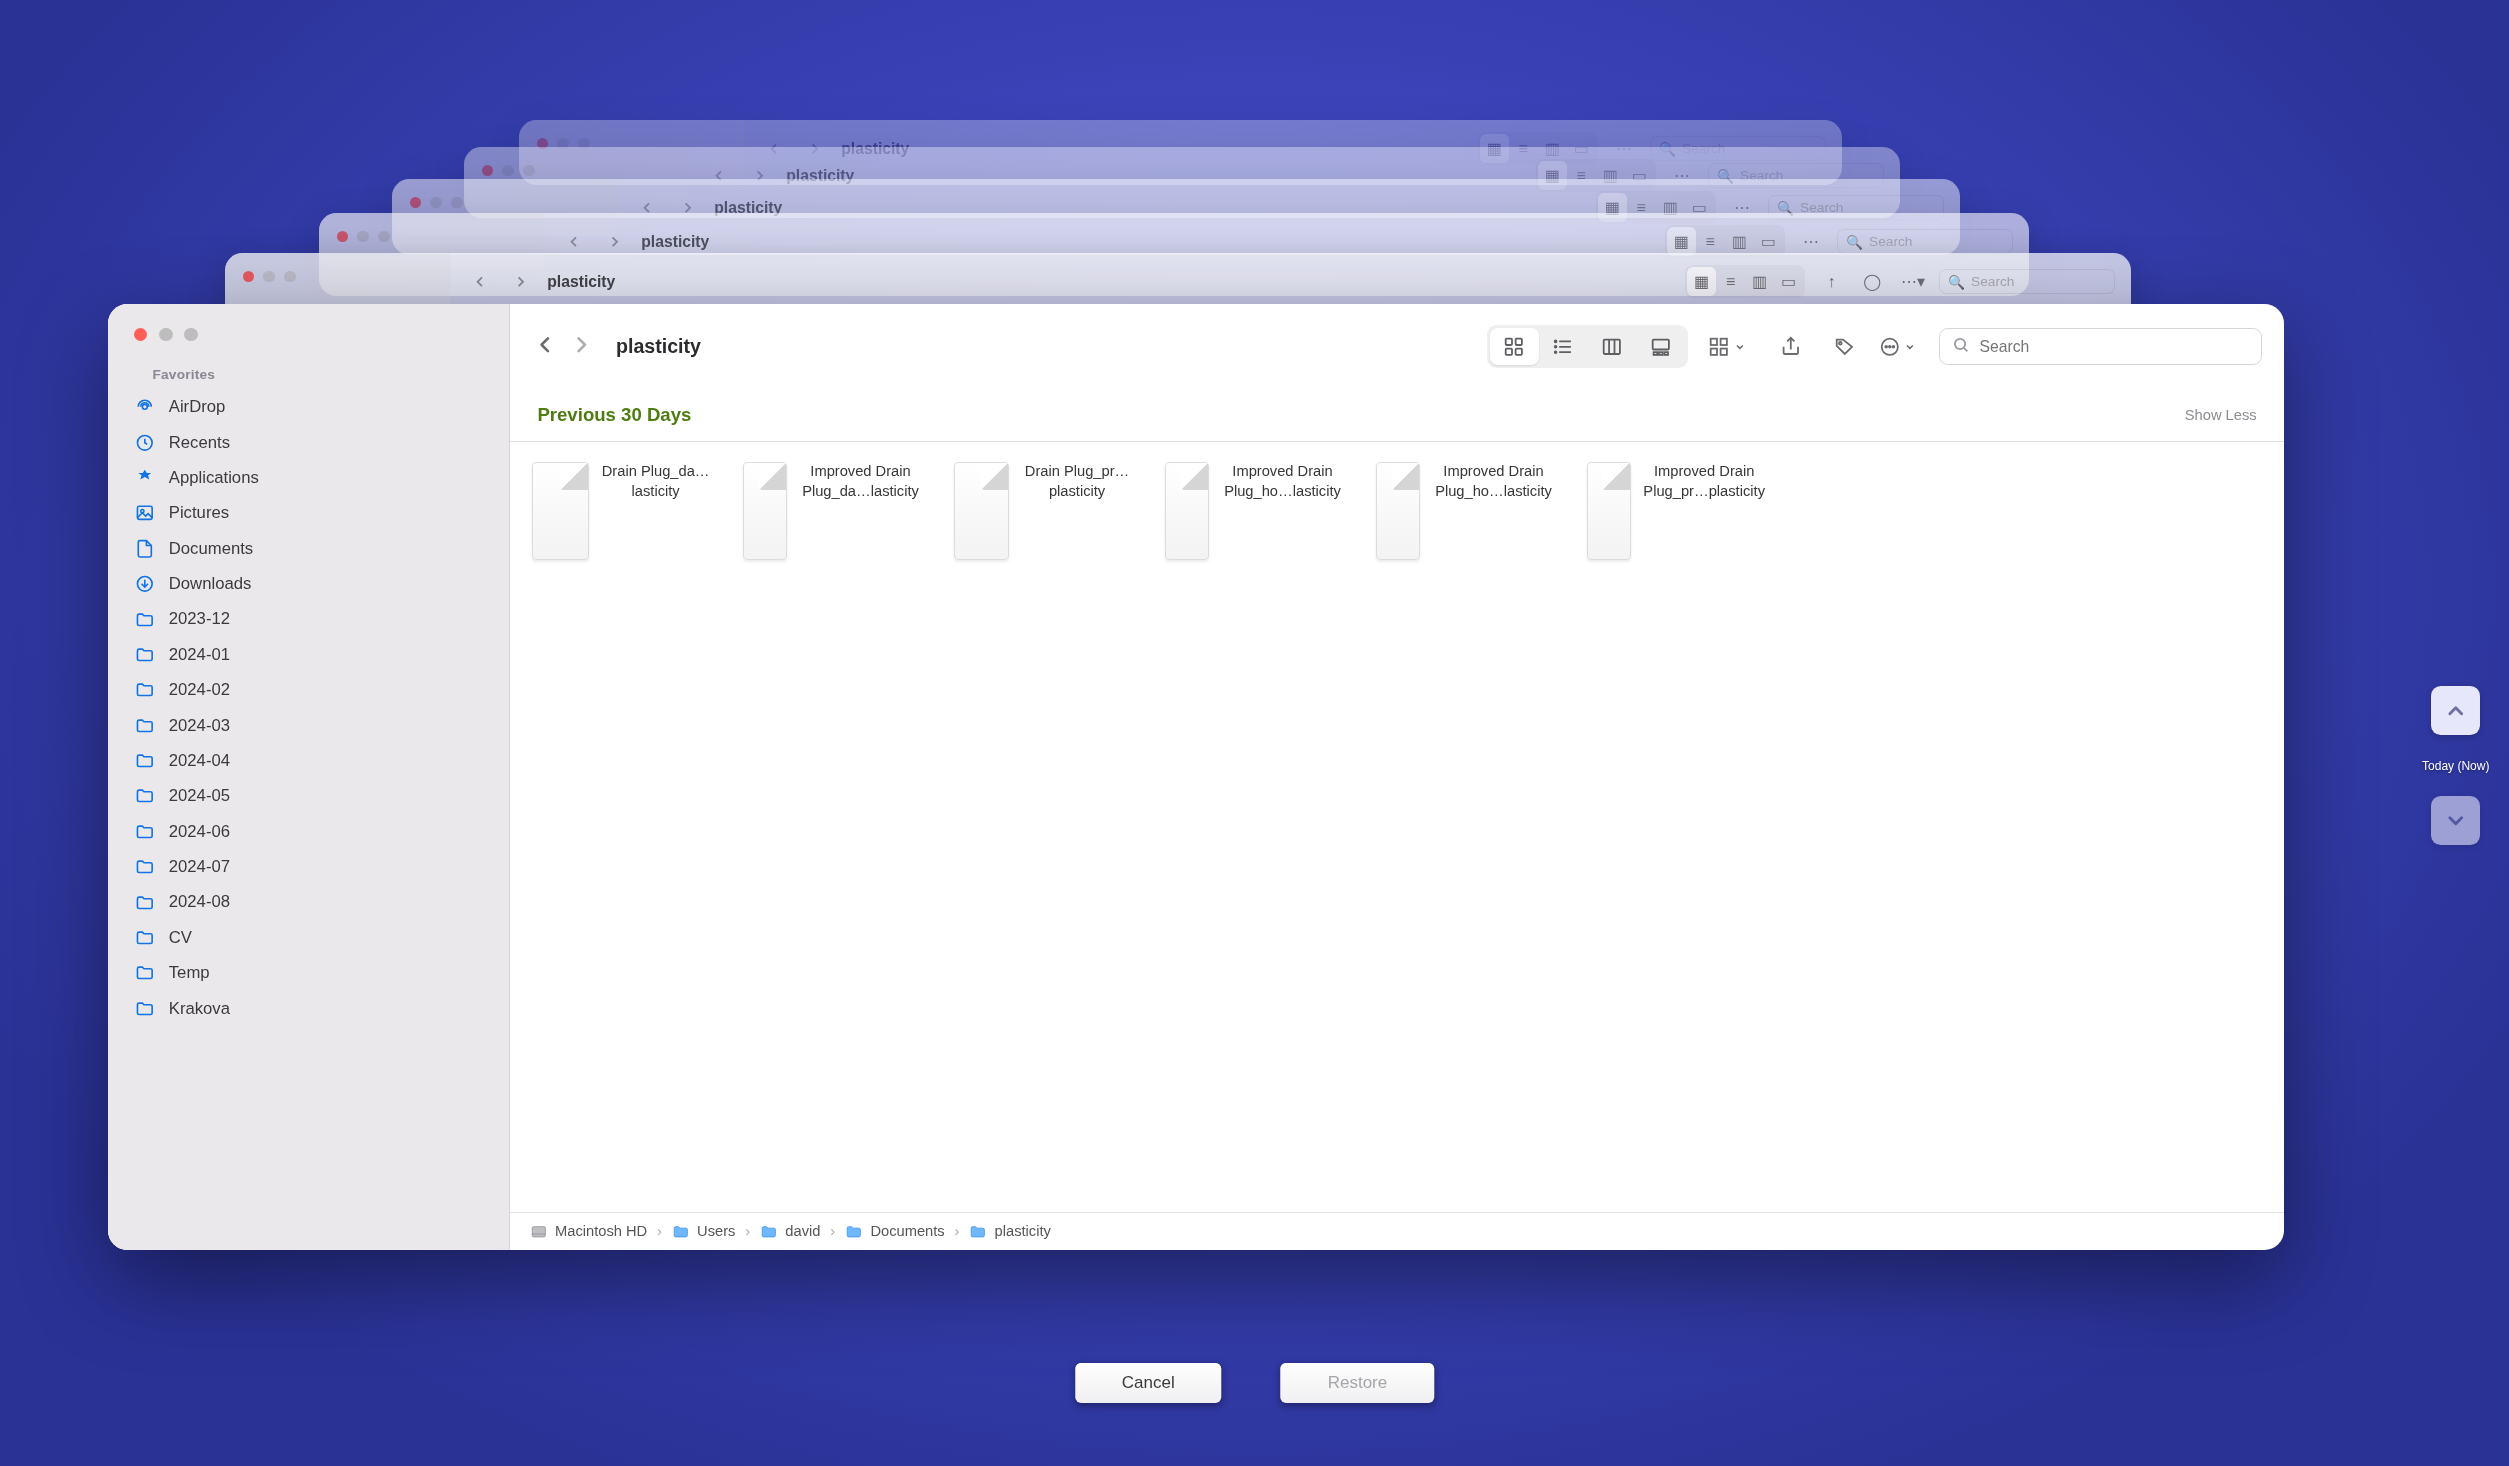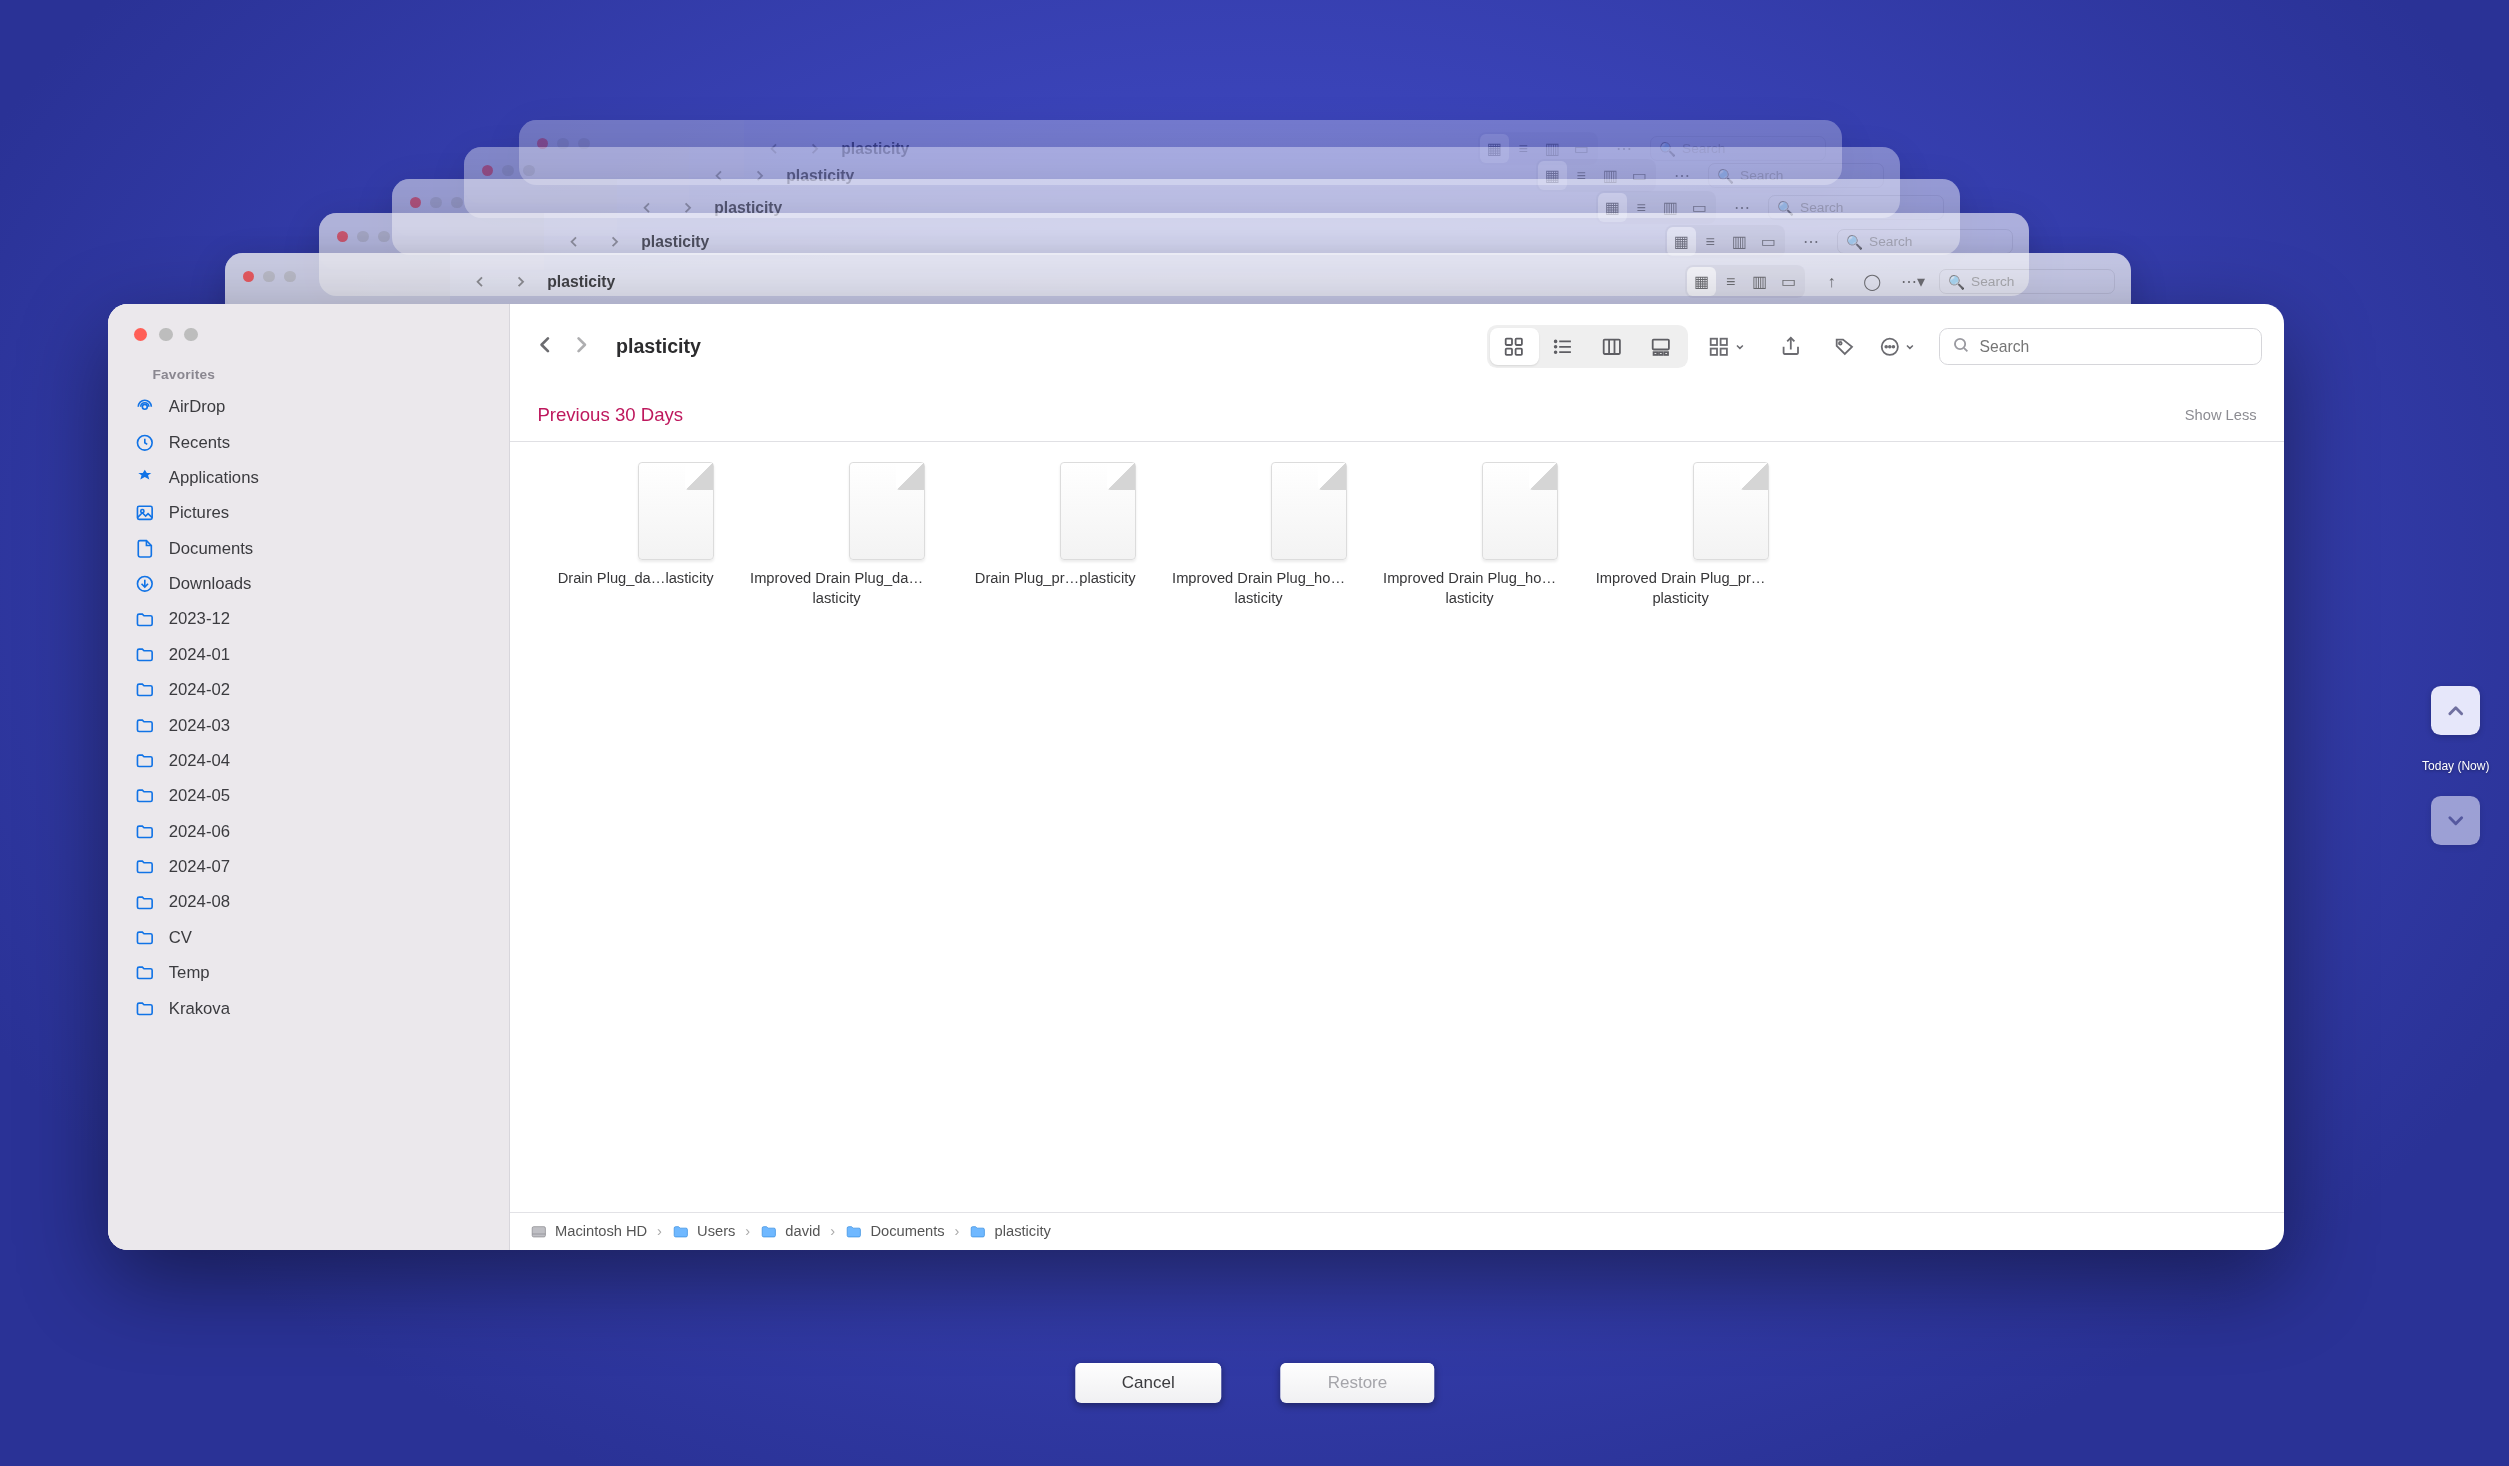--- a/index.html
+++ b/index.html
@@ -70,27 +70,27 @@
   .vbtn.active{background:#fff;box-shadow:0 1px 2px rgba(0,0,0,0.1);}
   .vbtn svg{width:21.6px;height:21.6px;}
   .tbtn{width:43px;height:37px;display:flex;align-items:center;justify-content:center;color:#6b6b70;cursor:default;}
   .tbtn svg{width:21.6px;height:21.6px;}
   .grpbtn{display:flex;align-items:center;gap:3.9px;color:#6b6b70;margin-right:11.8px;}
   .searchbox{display:flex;align-items:center;gap:9.8px;border:1px solid #d6d6da;border-radius:8.8px;padding:6.9px 11.8px;width:323px;color:#9a9aa0;}
   .searchbox input{border:none;outline:none;font-size:15.7px;background:transparent;flex:1;color:#333;}
   .searchbox svg{width:17.6px;height:17.6px;stroke:#9a9aa0;fill:none;stroke-width:2.5;}
 
   .section-head{display:flex;align-items:center;justify-content:space-between;padding: 13.7px 27.4px 15.7px 27.4px;}
-  .section-title{font-size:18.6px;font-weight:400;color:#be185d;}
+  .section-title{font-size:18.6px;font-weight:700;color:#4d7c0f;}
   .show-less{font-size:14.7px;color:#8c8c92;}
 
   .divider{height:1px;background:#e0e0e4;margin:0;}
 
   .file-grid{display:flex;gap:29px;padding: 19.6px 21.6px;flex-wrap:wrap;align-content:flex-start;}
-  .file{width:182px;display:flex;flex-direction:column;align-items:flex-end;gap:9px;}
+  .file{width:182px;display:flex;flex-direction:row;align-items:flex-start;gap:9px;}
   .file-icon{width:76px;height:98px;position:relative;background:linear-gradient(#fff,#f3f3f3);border:1px solid #dcdcdc;border-radius:3.9px;box-shadow:0 2px 2.9px rgba(0,0,0,0.08);}
   .file-icon::before{content:"";position:absolute;top:0;right:0;width:27.4px;height:27.4px;background:linear-gradient(135deg,#fff 0 49%, #d5d5d5 51% 100%);border-bottom-left-radius:3.9px;}
   .file-name{font-size:14.7px;color:#373739;text-align:center;line-height:1.35;max-width:176px;word-break:break-word;}
 
   .spacer-grow{flex:1;}
   .pathbar{display:flex;align-items:center;gap:9.8px;padding:9.8px 19.6px;border-top:1px solid #e2e2e6;font-size:14.7px;color:#555;}
   .pathitem{display:flex;align-items:center;gap:7.8px;}
   .pathitem svg{width:17.6px;height:17.6px;}
   .chev{color:#aaa;}
 

